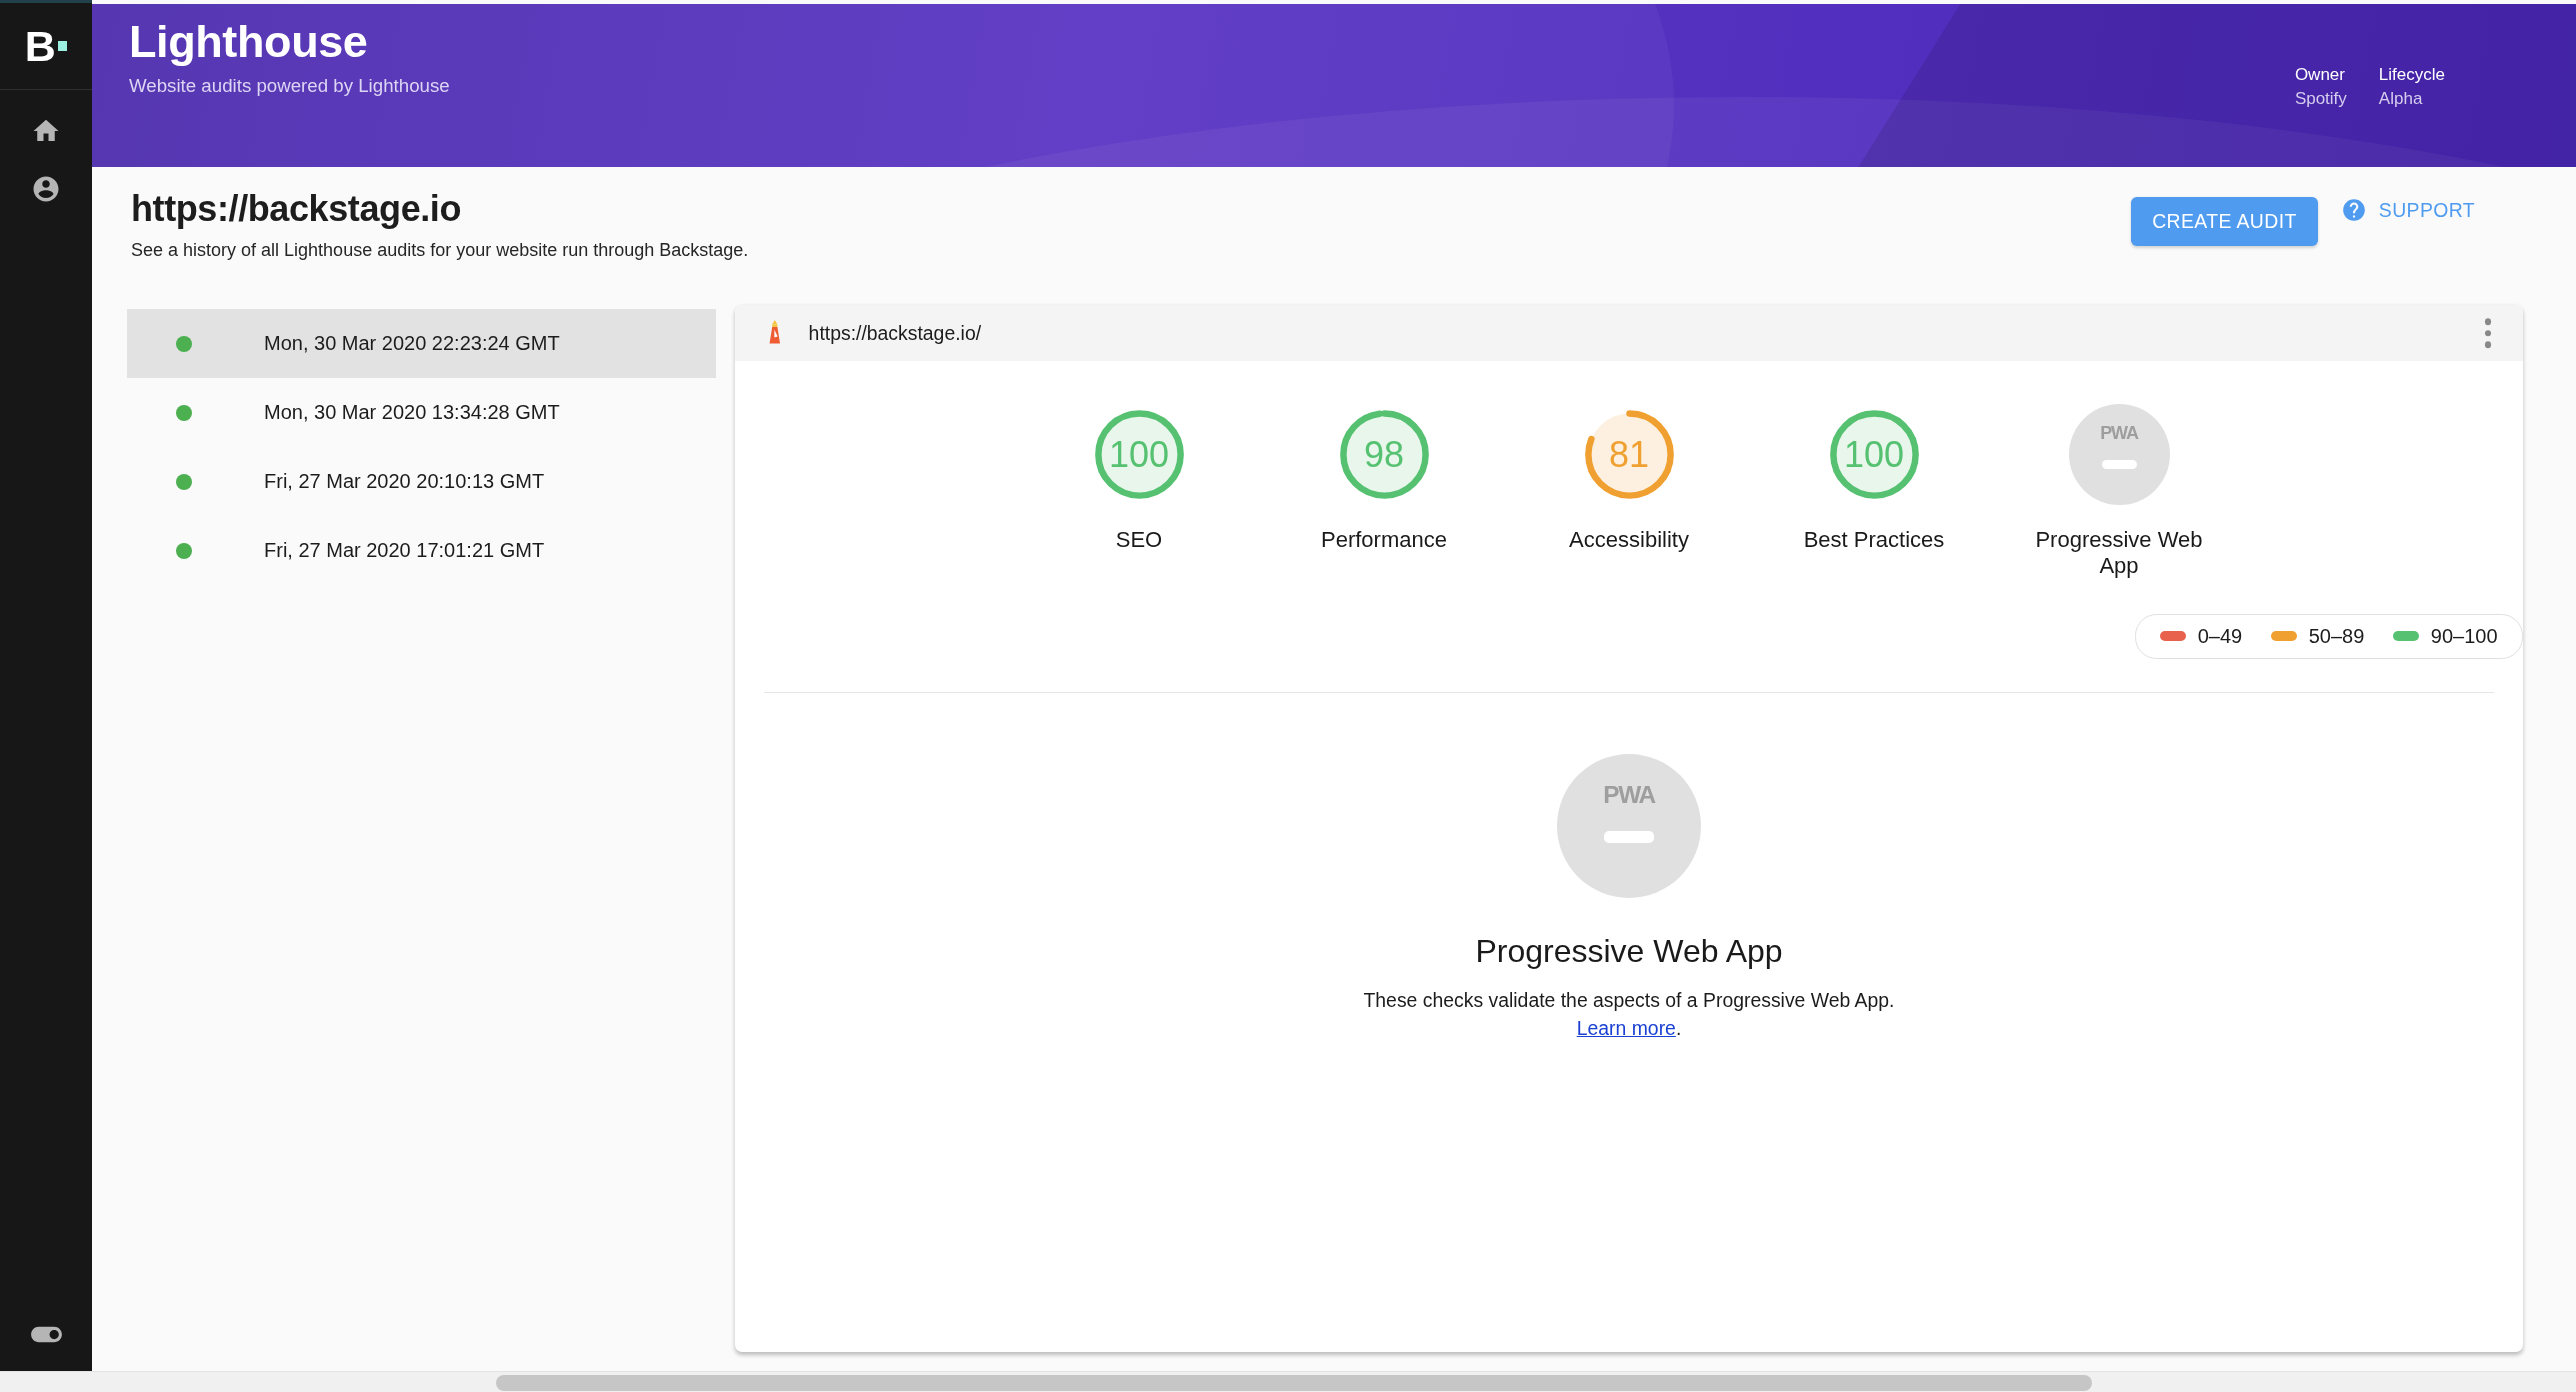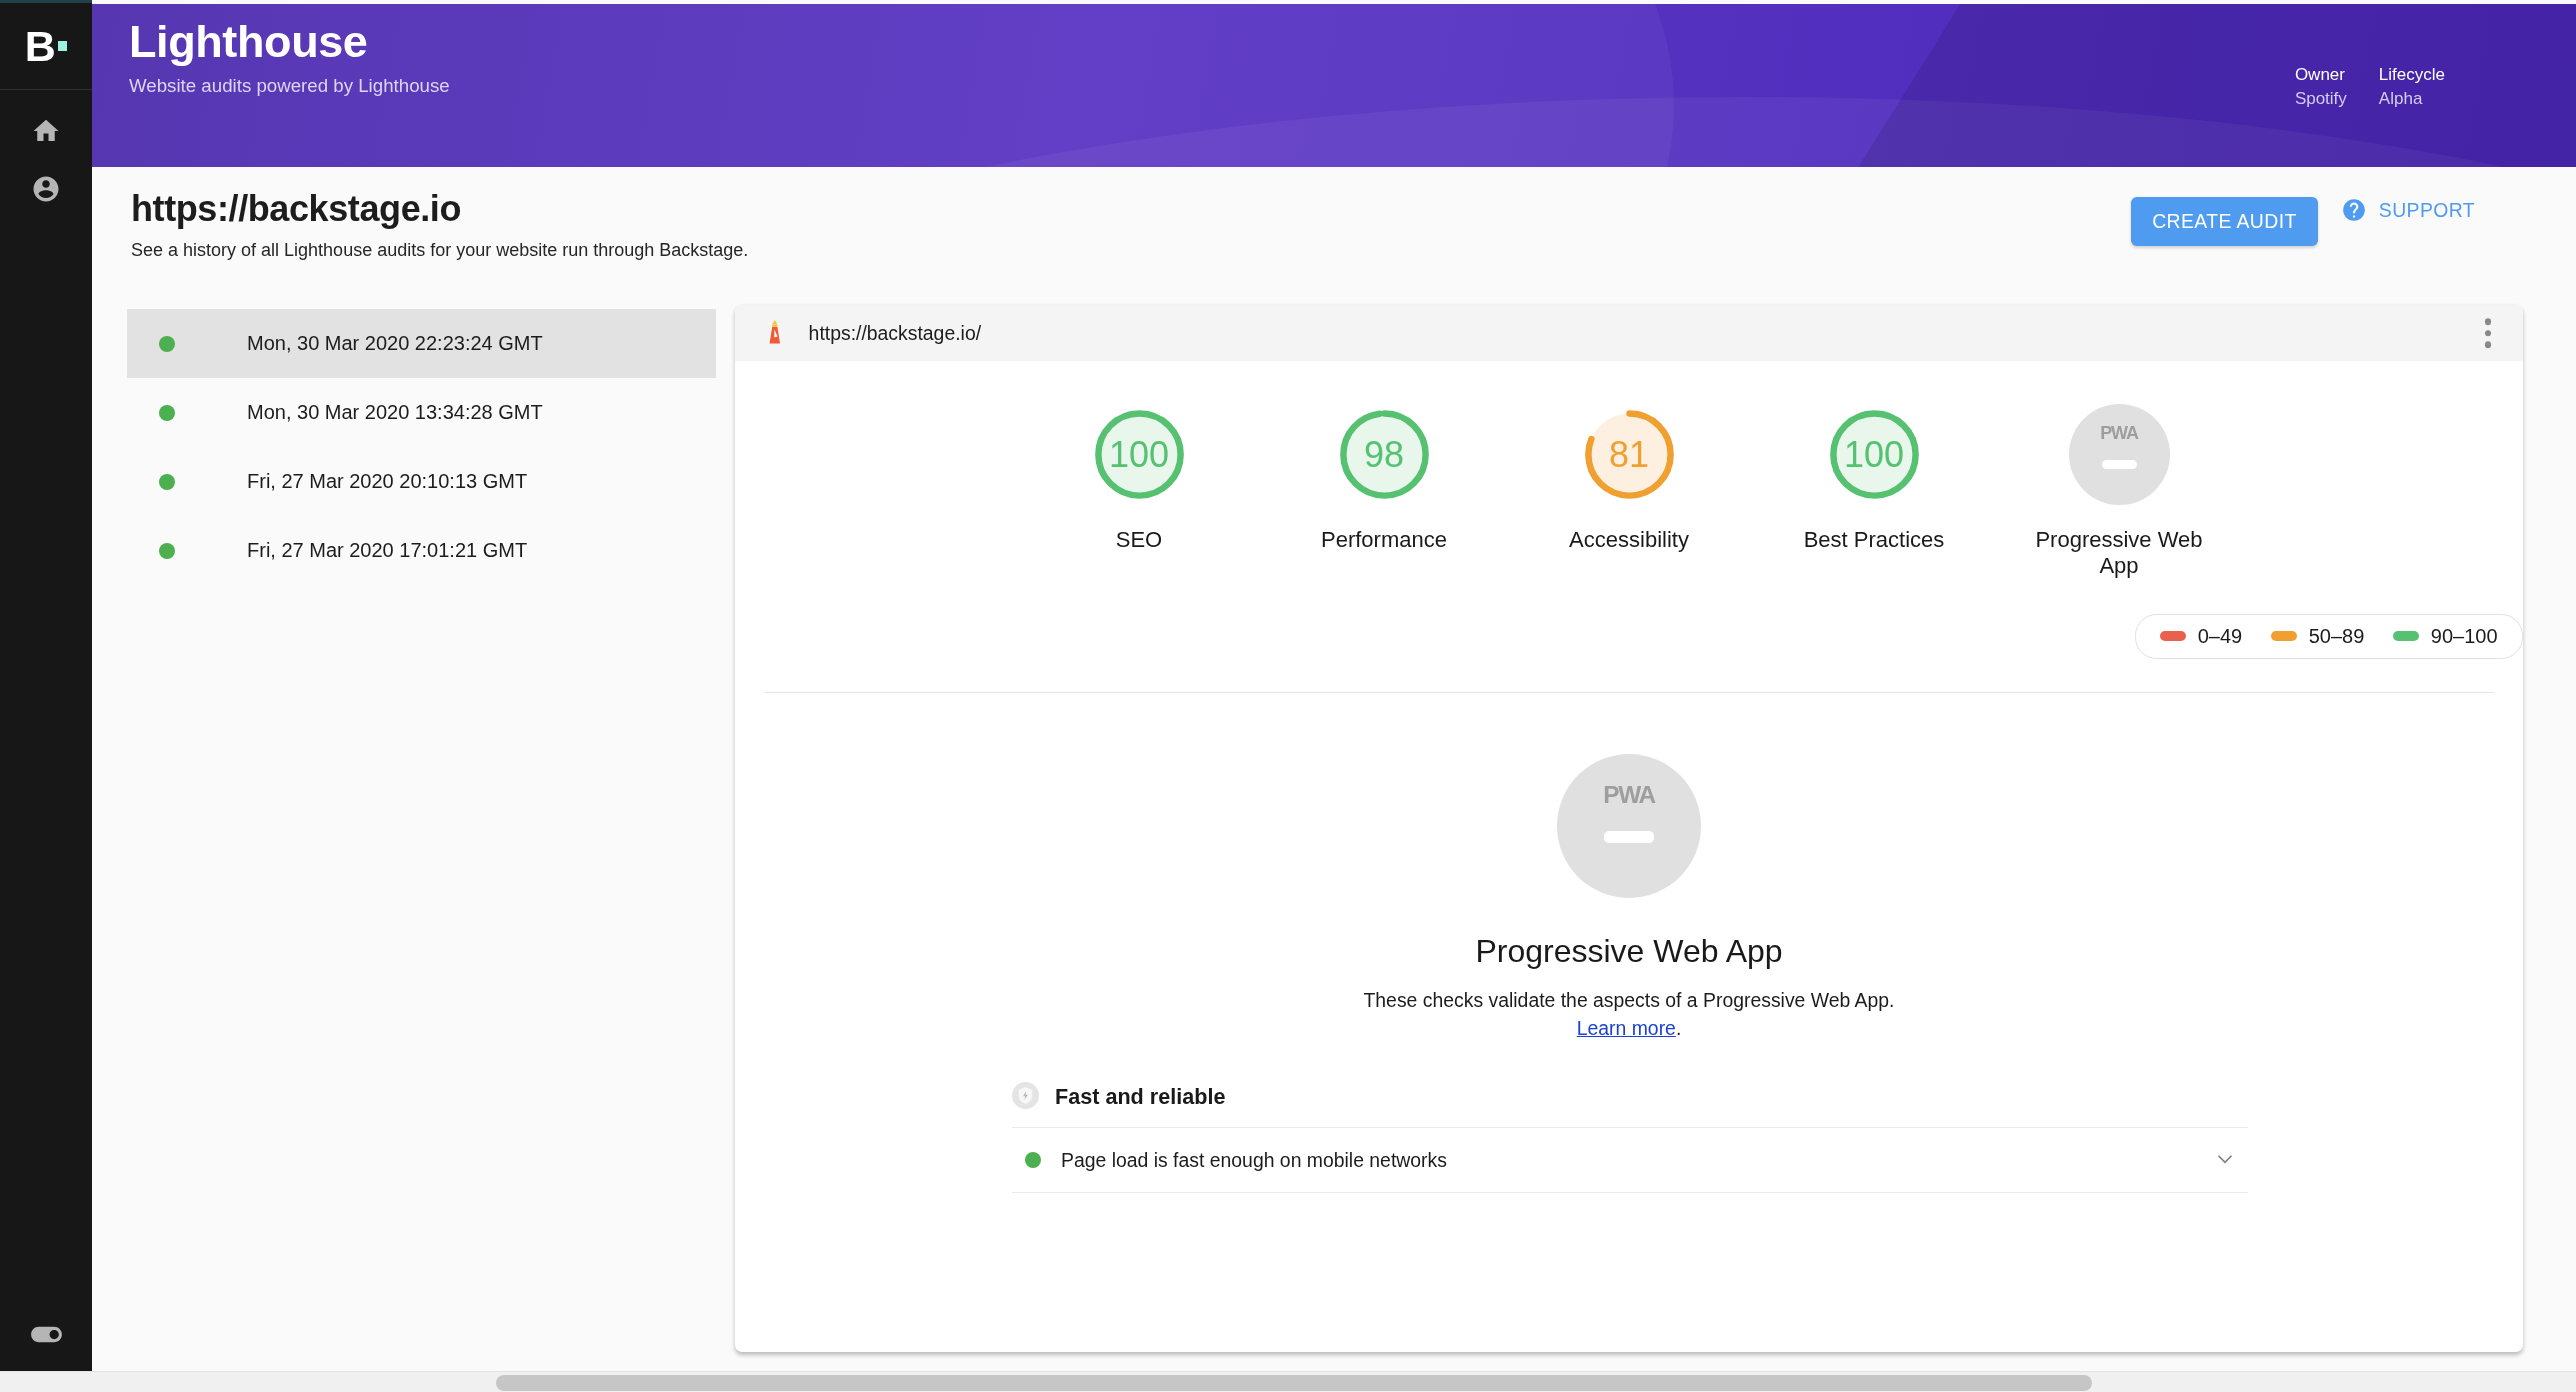--- a/index.html
+++ b/index.html
@@ -110,21 +110,21 @@
   .support-label {
     color:#4e9bf0; font-size: 19.4px; letter-spacing: 0.4px; font-weight: 500;
   }
 
   
   .audit-list {
     position: absolute; left: 127px; top: 309px; width: 589px;
   }
   .audit-item {
     display:flex; align-items:center; height: 69px; cursor:pointer;
-    padding-left: 32px;
+    padding-left: 49px;
   }
   .audit-item.selected { background: #e2e2e2; }
   .dot-green {
     width: 16px; height: 16px; border-radius: 50%; background: #4caf50;
     flex: 0 0 auto;
   }
   .audit-label { font-size: 20px; color: #1c1c1c; margin-left: 72px; }
 
   
   .card {
@@ -410,41 +410,20 @@
     <div class="card-divider"></div>
 
     <div class="pwa-section">
       <div class="pwa-big">
         <span class="pwa-text">PWA</span>
         <span class="pwa-dash"></span>
       </div>
       <div class="pwa-title">Progressive Web App</div>
       <div class="pwa-desc"><span>These checks validate the aspects of a Progressive Web App. </span><a href="#">Learn more</a><span>.</span></div>
 
-      <div class="group">
-        <div class="group-head">
-          <span>
-            <svg width="27" height="27" viewBox="0 0 24 24">
-              <circle cx="12" cy="12" r="12" fill="#e4e4e4"></circle>
-              <path d="M12 4.5 L18 7 V12 C18 15.4 15.5 18.3 12 19.5 C8.5 18.3 6 15.4 6 12 V7 Z" fill="#f7f7f7"></path>
-              <path d="M12.6 8 L9.8 12.6 H11.7 L11.2 16 L14 11.4 H12.1 Z" fill="#b8b8b8"></path>
-            </svg>
-          </span>
-          <span class="group-title">Fast and reliable</span>
-        </div>
-        <div class="group-row">
-          <span class="dot-green"></span>
-          <span class="row-text">Page load is fast enough on mobile networks</span>
-          <span class="chev">
-            <svg width="26" height="26" viewBox="0 0 24 24" fill="none" stroke="#808080" stroke-width="1.6">
-                <path d="M6 9 L12 15 L18 9"></path>
-              </svg>
-          </span>
-        </div>
-      </div>
     </div>
   </div>
 
   <div class="hscroll">
     <div class="hscroll-thumb"></div>
   </div>
 
 </div>
 
 

